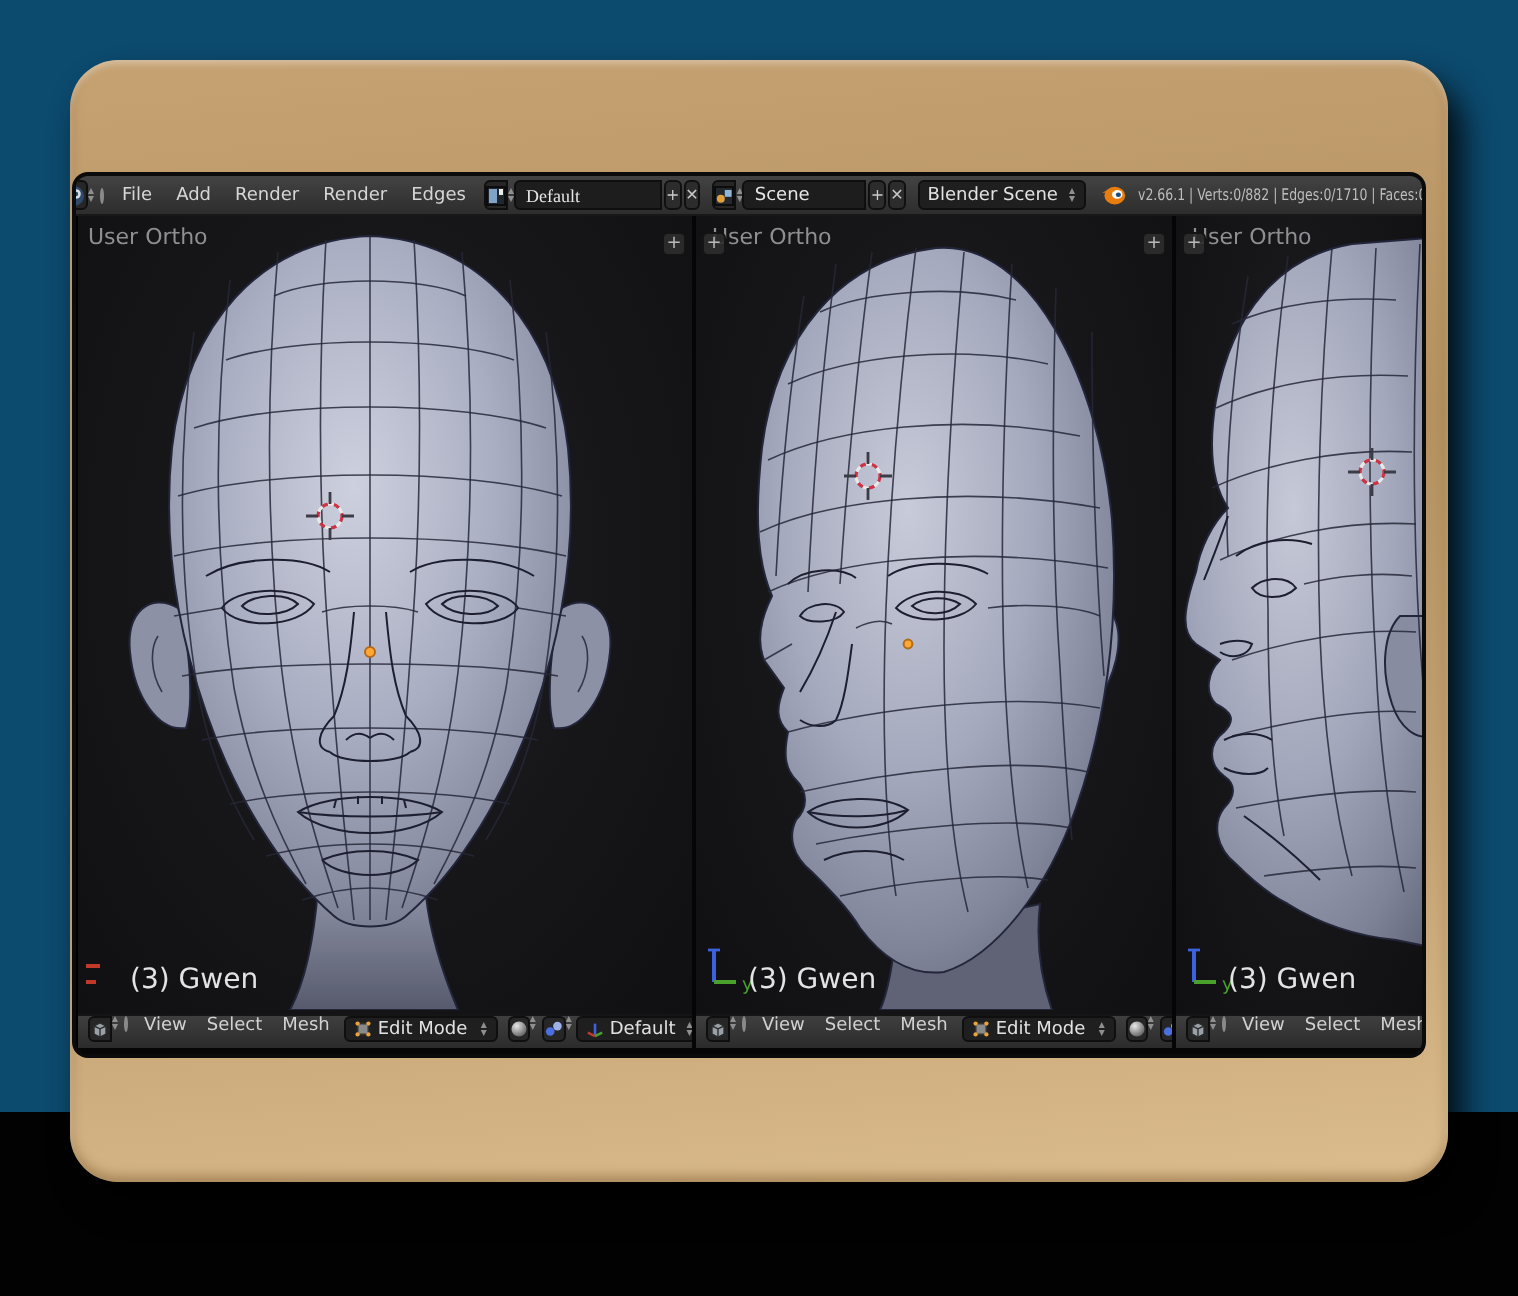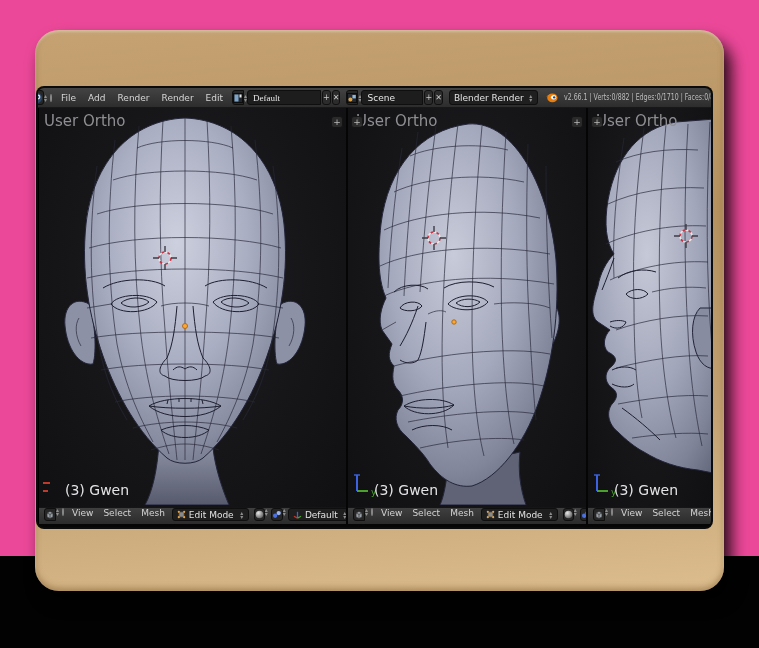--- a/index.html
+++ b/index.html
@@ -1,18 +1,18 @@
 <!DOCTYPE html>
 <html><head>
 <meta charset="utf-8">
 <style>
   * { margin:0; padding:0; box-sizing:border-box; }
   html,body { width:759px; height:648px; background:#020202; overflow:hidden;
               font-family:"DejaVu Sans", sans-serif; }
-  .stage { position:relative; width:759px; height:556px; background:#ec4899;padding-left:35px; }
+  .stage { position:relative; width:759px; height:556px; background:#0c4a6e;padding-left:35px; }
 
   
   .frame { position:absolute; left:35px; top:30px; width:689px; height:561px;
     border-radius:24px;
     background:linear-gradient(175deg,#c6a273 0%,#b4915f 38%,#c2a071 70%,#dcbd8e 100%);
     box-shadow: inset 0 2px 3px rgba(255,255,255,.35), inset 0 -3px 6px rgba(110,75,30,.45),
                 7px 11px 16px rgba(0,0,0,.85); }
 
   
   .window { position:absolute; left:38px; top:88px; width:673px; height:439px;
@@ -44,21 +44,21 @@
     display:flex; align-items:center; padding:0 5px; }
   .stats { font-size:8px; color:#bdbdbd; margin-left:6px;
     transform:scaleX(.78); transform-origin:left center; letter-spacing:0; }
 
   
   .main { flex:1 1 auto; display:flex; background:#000; border-left:1px solid #000; }
   .vsep { flex:0 0 2px; background:#050505; }
   .vp { position:relative; overflow:hidden;
     background:radial-gradient(ellipse at 50% 42%, #202025 0%, #161619 55%, #101013 100%); }
   .vp1 { flex:0 0 307px; } .vp2 { flex:0 0 238px; } .vp3 { flex:1 1 auto; }
-  .vp-label { position:absolute; top:4px; left:5px; font-size:15px; color:#8f8f93; }
+  .vp-label { position:absolute; top:4px; left:5px; font-size:11px; color:#8f8f93; }
   .obj-label { position:absolute; bottom:9px; left:26px; font-size:14px; color:#e3e3e6; }
   .plus-tab { position:absolute; top:8px; width:12px; height:12px;
     background:rgba(46,46,46,.9); border:1px solid #141414; border-radius:3px;
     color:#b9b9b9; font-size:9px; line-height:10px; text-align:center; }
   .pt-r { right:3px; } .pt-l { left:3px; }
   .gizmo { position:absolute; bottom:6px; left:4px; }
   .head { position:absolute; top:0; left:0; }
 
   
   .foot { flex:0 0 17px; display:flex; background:#000; border-left:1px solid #000; }
@@ -87,21 +87,21 @@
             <circle cx="7" cy="5" r="2.4" fill="#d8dde4"></circle>
             <circle cx="7" cy="5" r="1.1" fill="#27415f"></circle>
         </svg>
       </span>
       <span class="stp"></span>
       <span class="rnd"></span>
       <span class="menu">File</span>
       <span class="menu">Add</span>
       <span class="menu">Render</span>
       <span class="menu">Render</span>
-      <span class="menu">Edit</span>
+      <span class="menu">Edges</span>
 
       <span class="iconbtn">
         <svg width="10" height="10" viewBox="0 0 10 10">
           <rect x="0.5" y="0.5" width="9" height="9" fill="#20262c" stroke="#0c0c0c"></rect>
           <rect x="1.5" y="1.5" width="4" height="7" fill="#7da4c8"></rect>
             <rect x="6.5" y="1.5" width="2" height="3" fill="#e9e9e9"></rect>
         </svg>
       </span>
       <span class="stp"></span>
       <span class="txtfield" style="min-width:74px;font-family:Liberation Serif, serif;">Default</span>
@@ -114,21 +114,21 @@
           <circle cx="3.4" cy="6.4" r="2" fill="#e0a13c"></circle>
             <rect x="5.4" y="2" width="3.4" height="3.4" fill="#8fb7d8"></rect>
         </svg>
       </span>
       <span class="stp"></span>
       <span class="txtfield" style="min-width:62px;">Scene</span>
       <span class="sqbtn">+</span>
       <span class="sqbtn">✕</span>
 
       <span class="combo" style="margin-left:6px;">
-        <span>Blender Render</span>
+        <span>Blender Scene</span>
         <span class="stp"></span>
       </span>
 
       <svg width="13" height="13" viewBox="0 0 13 13" style="margin-left:5px;flex:none;">
         <ellipse cx="7.4" cy="6.8" rx="5.2" ry="4.4" fill="#e87d0d"></ellipse>
         <ellipse cx="8.6" cy="6.2" rx="2.6" ry="2.2" fill="#fdfdfd"></ellipse>
         <ellipse cx="9.2" cy="6.4" rx="1.3" ry="1.1" fill="#1b4a78"></ellipse>
         <path d="M1 5.5 L6 2.8 L7.5 4.6 Z" fill="#e87d0d"></path>
       </svg>
       <span class="stats">v2.66.1 | Verts:0/882 | Edges:0/1710 | Faces:0/828 | Tris:1656 | O</span>

